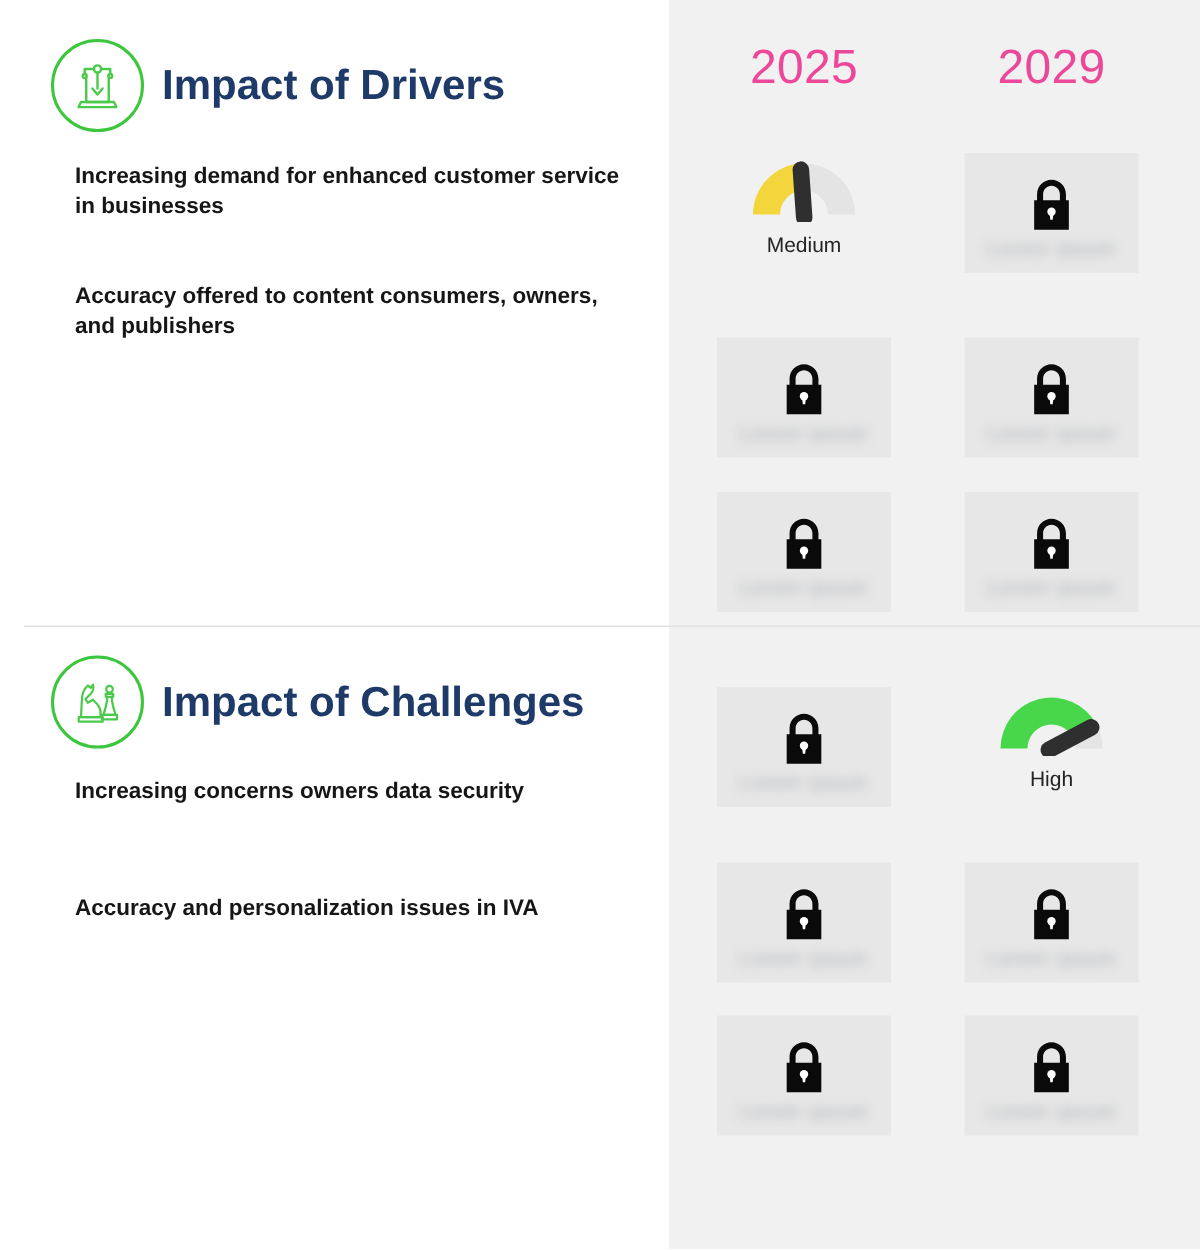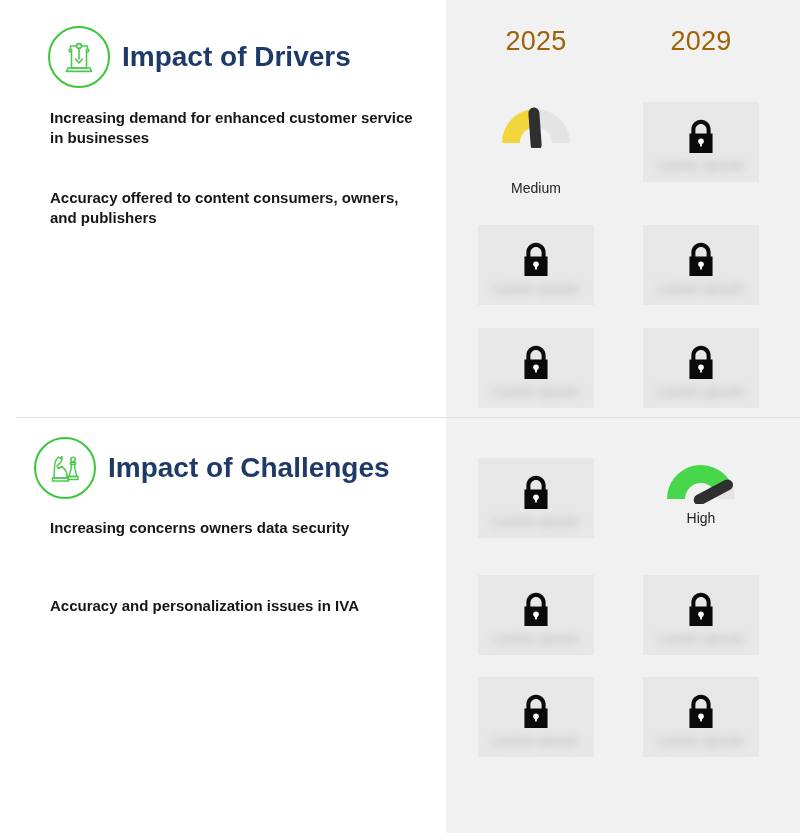--- a/index.html
+++ b/index.html
@@ -30,22 +30,22 @@
     height: 833px;
     background: #f1f1f1;
   }
 
   
   .year-header {
     position: absolute;
     top: 26px;
     width: 120px;
     text-align: center;
-    font-size: 27px;
-    color: #a16207;
+    font-size: 32px;
+    color: #ec4899;
     letter-spacing: 0.2px;
   }
   .year-2025 { left: 476px; }
   .year-2029 { left: 641px; }
 
   
   .section-divider {
     position: absolute;
     left: 16px;
     top: 417px;
@@ -54,21 +54,21 @@
     background: #e2e2e2;
   }
 
   
   .section-head {
     position: absolute;
     display: flex;
     align-items: center;
     gap: 12px;
   }
-  .head-drivers    { left: 48px; top: 26px; text-align: center; }
+  .head-drivers    { left: 34px; top: 26px; text-align: center; }
   .head-challenges { left: 34px; top: 437px; }
 
   .head-icon {
     width: 62px;
     height: 62px;
     border-radius: 50%;
     border: 2px solid #3cc63c;
     box-sizing: border-box;
     display: flex;
     align-items: center;
@@ -92,21 +92,21 @@
     color: #161616;
     font-weight: bold;
   }
 
   
   .cell {
     position: absolute;
     width: 116px;
     height: 80px;
   }
-  .col-2025 { left: 478px; gap: 26px; }
+  .col-2025 { left: 478px; }
   .col-2029 { left: 643px; }
 
   
   .cell.locked {
     background: #e7e7e7;
   }
   .cell .blur-layer {
     position: absolute;
     inset: 0;
     overflow: hidden;

